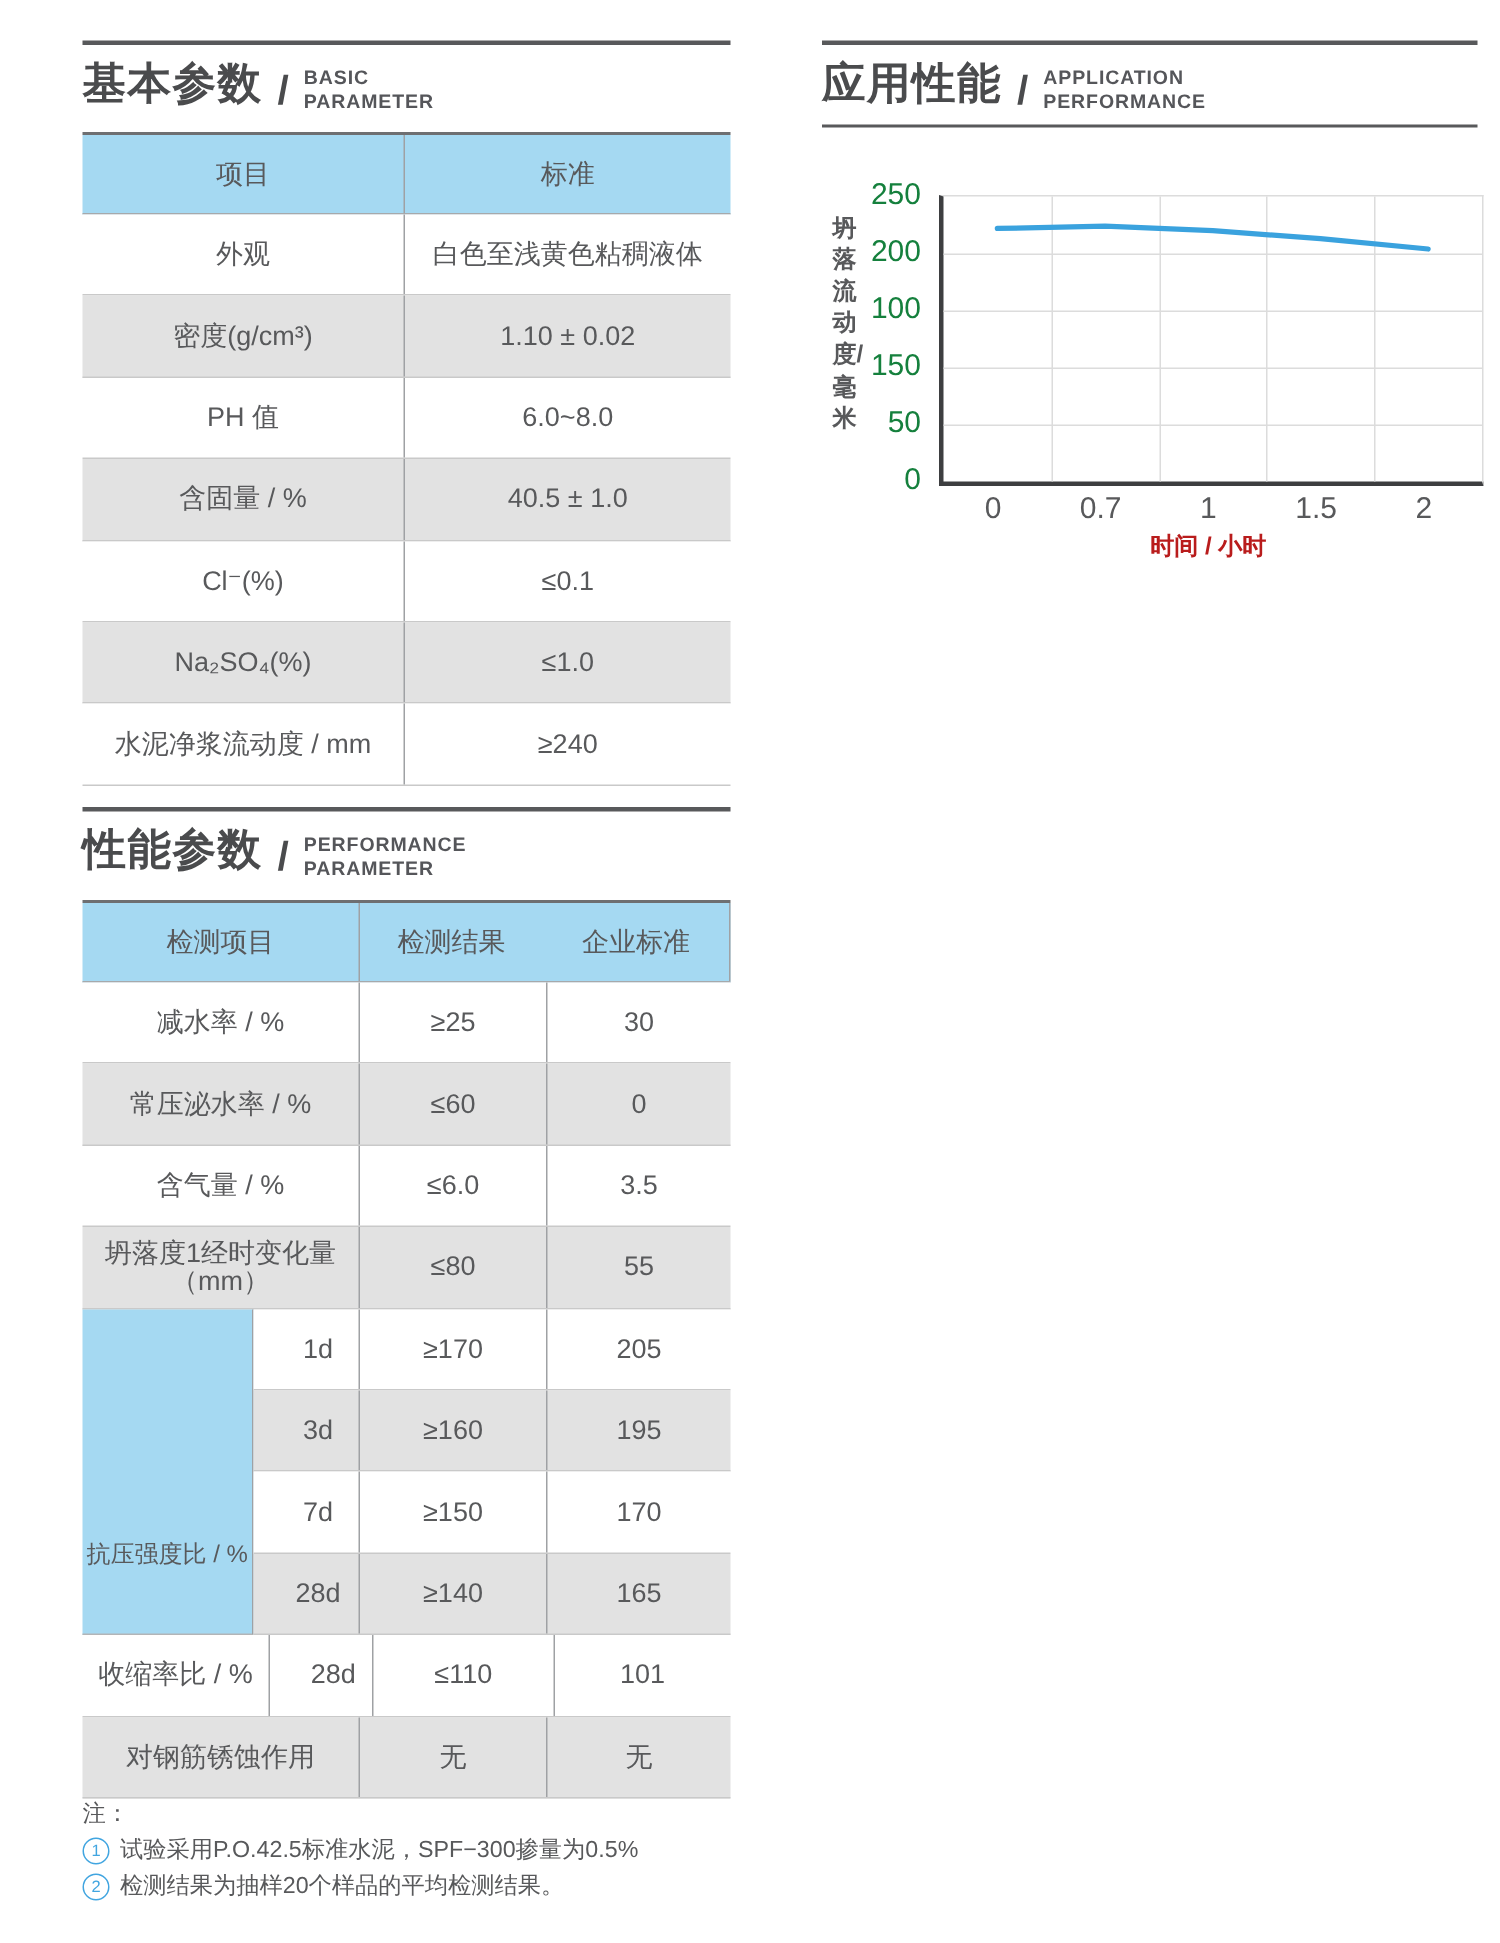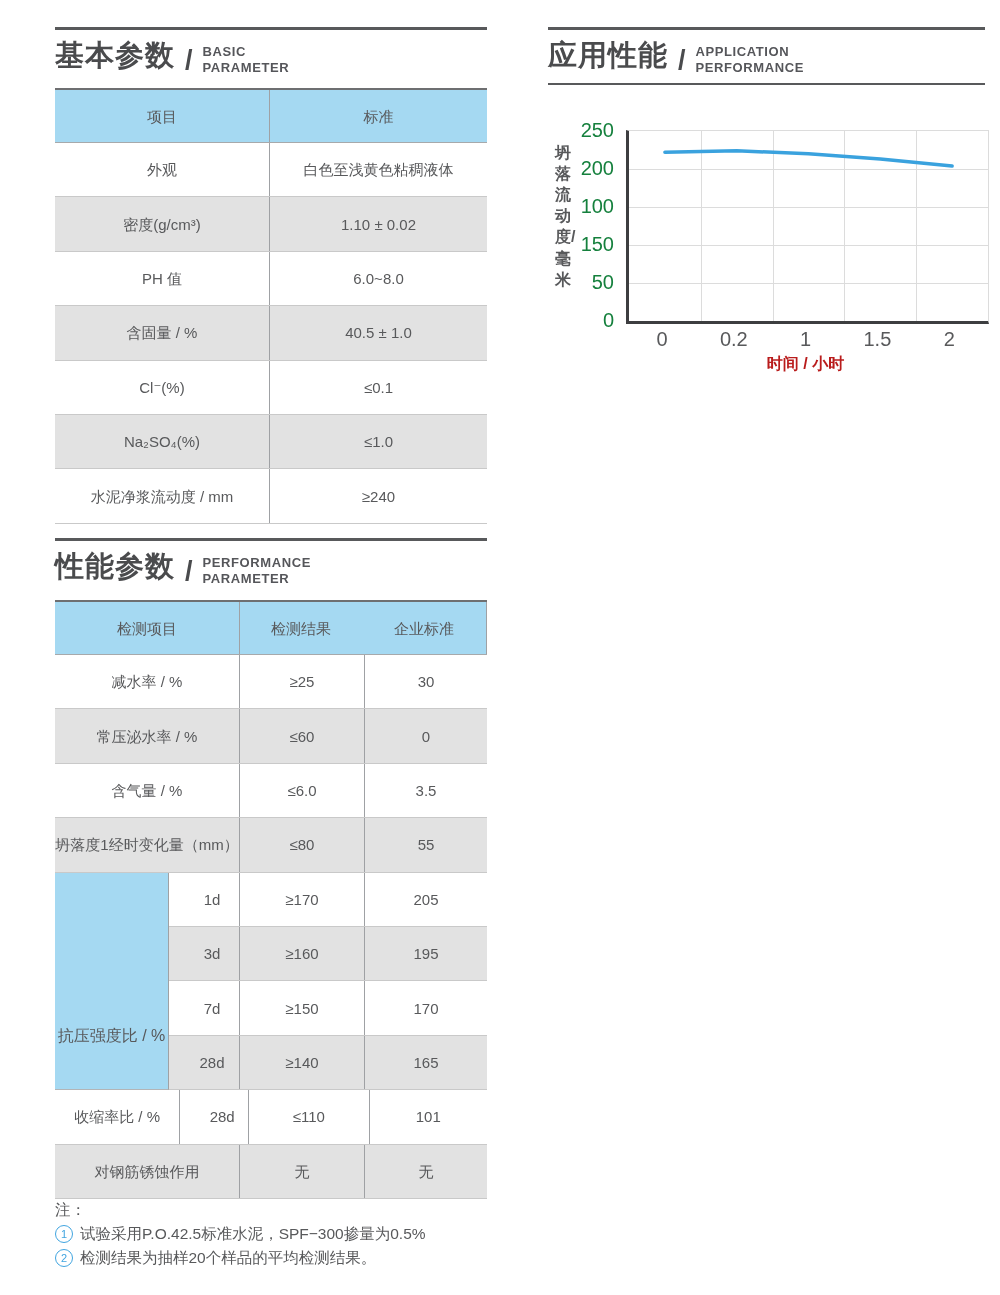--- a/index.html
+++ b/index.html
@@ -14,21 +14,21 @@
   .section-title{position:absolute;left:0;display:flex;align-items:flex-end;gap:10px;white-space:nowrap;}
   .title-zh{font-size:29px;font-weight:bold;color:#4a4b4d;letter-spacing:1px;}
   .title-slash{font-size:27px;font-weight:bold;color:#4a4b4d;margin-top:1px;}
   .title-en{display:flex;flex-direction:column;font-size:13px;font-weight:bold;color:#55565a;letter-spacing:.6px;line-height:1.25;margin-top:5px;}
   
   .tbl{position:absolute;left:0;width:432px;border-top:2px solid #6e6f71;}
   .trow{display:flex;border-bottom:1px solid #c9c9c9;align-items:stretch;}
   .trow.hdr{height:52px;background:#a5d9f2;border-bottom:1px solid #a7a9ab;}
   .trow.h53{height:53.4px;}
   .cell{display:flex;align-items:center;justify-content:center;text-align:center;
-        font-size:15px;color:#58595b;line-height:19px;}
+        font-size:18px;color:#58595b;line-height:19px;}
   .bdr{border-right:1px solid #9fa1a4;}
   .w214{width:214px;} .w217{width:217px;}
   .w184{width:184px;} .w124{width:124px;} .w122{width:122px;}
   .w129{width:129px;} .w54{width:54px;margin-left:16px;}
   .bg-gray{background:#e2e2e2;} .bg-white{background:#ffffff;}
   .strength{display:flex;border-bottom:0;}
   .strength-left{width:129px;background:#a5d9f2;border-right:1px solid #9fa1a4;border-bottom:1px solid #b3b5b7;
                  display:flex;align-items:flex-end;justify-content:center;padding-bottom:42px;box-sizing:border-box;
                  font-size:16px;color:#58595b;}
   .strength-right{flex:1;display:flex;flex-direction:column;}
@@ -215,21 +215,21 @@
       <div class="gl-v" style="left:71.8px;"></div>
       <div class="gl-v" style="left:143.6px;"></div>
       <div class="gl-v" style="left:215.4px;"></div>
       <div class="gl-v" style="left:287.2px;"></div>
       <svg width="359" height="190" viewBox="0 0 359 190" style="position:absolute;left:0;top:0;overflow:visible;">
         <polyline fill="none" stroke="#3aa2de" stroke-width="3.5" stroke-linecap="round" stroke-linejoin="round" points="35.9,21.3 107.7,19.8 179.5,22.8 251.3,28.1 323.1,35.0"></polyline>
       </svg>
     </div>
 
     <div class="xtick" style="left:78px;">0</div>
-    <div class="xtick" style="left:149.8px;">0.2</div>
+    <div class="xtick" style="left:149.8px;">0.7</div>
     <div class="xtick" style="left:221.6px;">1</div>
     <div class="xtick" style="left:293.4px;">1.5</div>
     <div class="xtick" style="left:365.2px;">2</div>
 
     <div class="xlab">时间 / 小时</div>
   </div>
 </div>
 
 <div class="notes">
   <div class="note-heading">注：</div>

